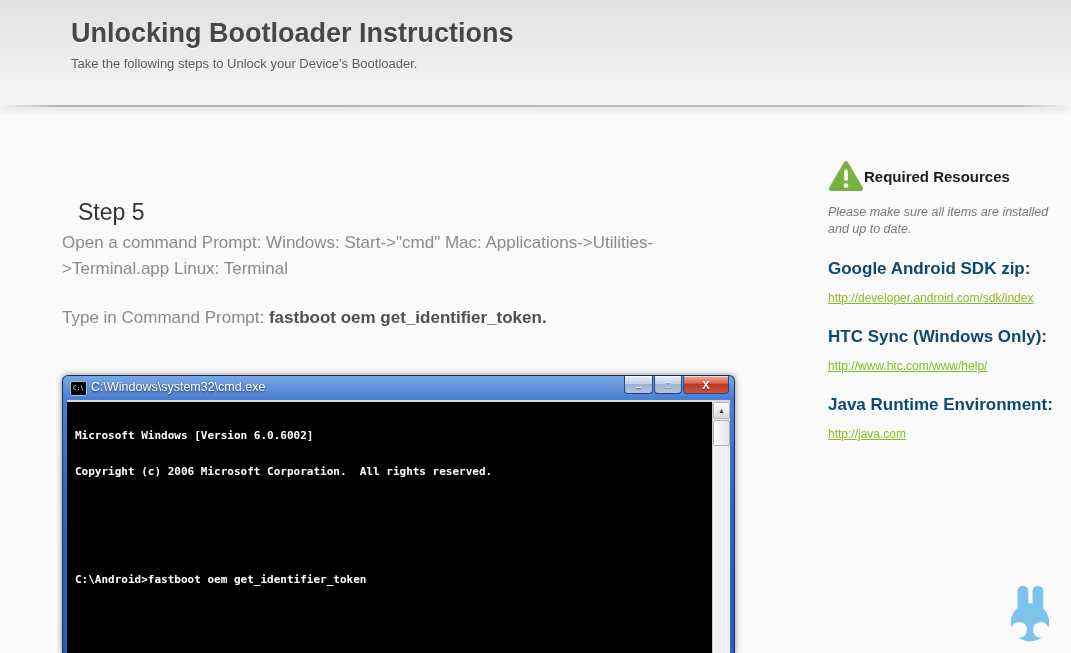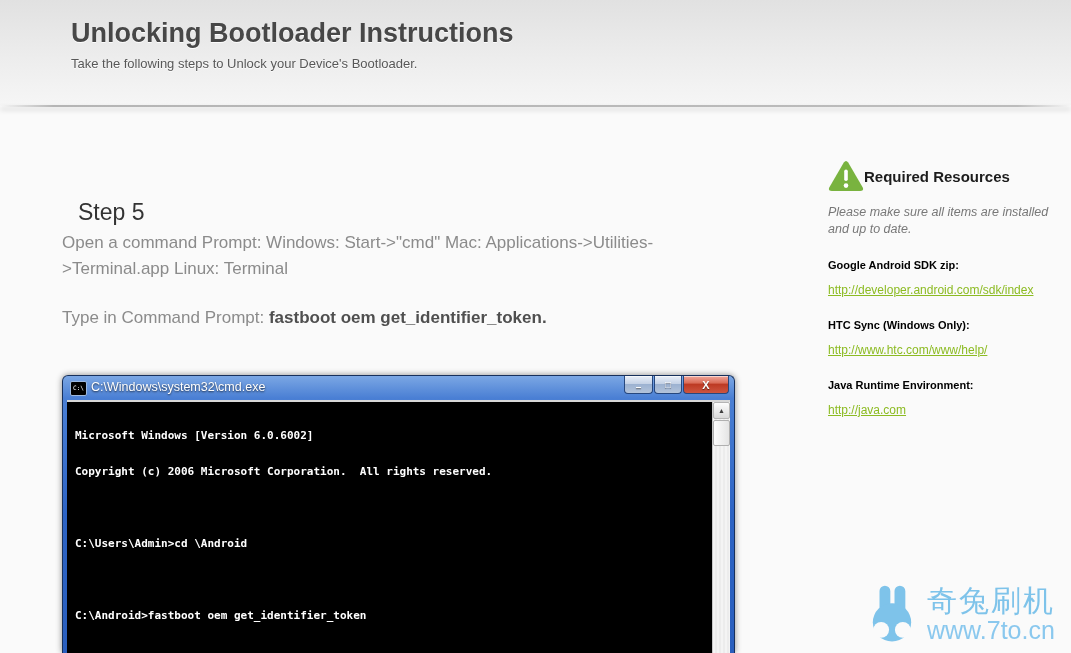--- a/index.html
+++ b/index.html
@@ -102,21 +102,21 @@
   }
   
   .sidebar{ position:absolute; left:828px; top:160px; width:232px; }
   .sidebar-header{ display:flex; align-items:center; }
   .warn-icon{ width:36px; height:33px; flex:0 0 auto; }
   .sidebar-heading{ margin:0; font-size:15px; font-weight:bold; color:#1c1c1c; }
   .sidebar-note{
     margin:11px 0 0 0; font-size:12.5px; font-style:italic; color:#787878; line-height:17px;
   }
   .res-item{ margin-top:21px; }
-  .res-label{ font-size:11px; font-weight:bold; color:#000000; }
+  .res-label{ font-size:17px; font-weight:bold; color:#0c4a6e; }
   .res-link{
     display:inline-block; margin-top:12px;
     font-size:12px; font-weight:normal; color:#8cbb22; text-decoration:underline;
   }
   
   .watermark{
     position:absolute; right:16px; bottom:10px;
     display:flex; align-items:center; gap:10px;
   }
   .rabbit-logo{ width:50px; height:58px; }
@@ -153,21 +153,20 @@
         <div class="win-btn btn-close">
             <span>X</span>
           </div>
       </div>
     </div>
     <div class="cmd-client">
       <div class="term-text">
         <div class="term-line">Microsoft Windows [Version 6.0.6002]</div>
         <div class="term-line">Copyright (c) 2006 Microsoft Corporation.  All rights reserved.</div>
         <div class="term-line"></div>
-        <div class="term-line">C:\Users\Admin&gt;cd \Android</div>
         <div class="term-line"></div>
         <div class="term-line">C:\Android&gt;fastboot oem get_identifier_token</div>
       </div>
       <div class="scrollbar">
         <div class="scroll-up">
             <span>▲</span>
           </div>
         <div class="scroll-thumb"></div>
       </div>
     </div>
@@ -199,19 +198,15 @@
   </div>
 
   <div class="watermark">
     <svg class="rabbit-logo" viewBox="0 0 60 68">
       <rect x="15" y="0" width="13" height="34" rx="6.5" fill="#7ec3ea"></rect>
       <rect x="33" y="0" width="13" height="34" rx="6.5" fill="#7ec3ea"></rect>
       <circle cx="30" cy="44" r="23" fill="#7ec3ea"></circle>
       <circle cx="17" cy="53" r="9.5" fill="#fafafa"></circle>
       <circle cx="43" cy="53" r="9.5" fill="#fafafa"></circle>
     </svg>
-    <div class="wm-text">
-      <span class="wm-brand">奇兔刷机</span>
-      <span class="wm-url">www.7to.cn</span>
-    </div>
   </div>
 
 </div>
 
 </body></html>

